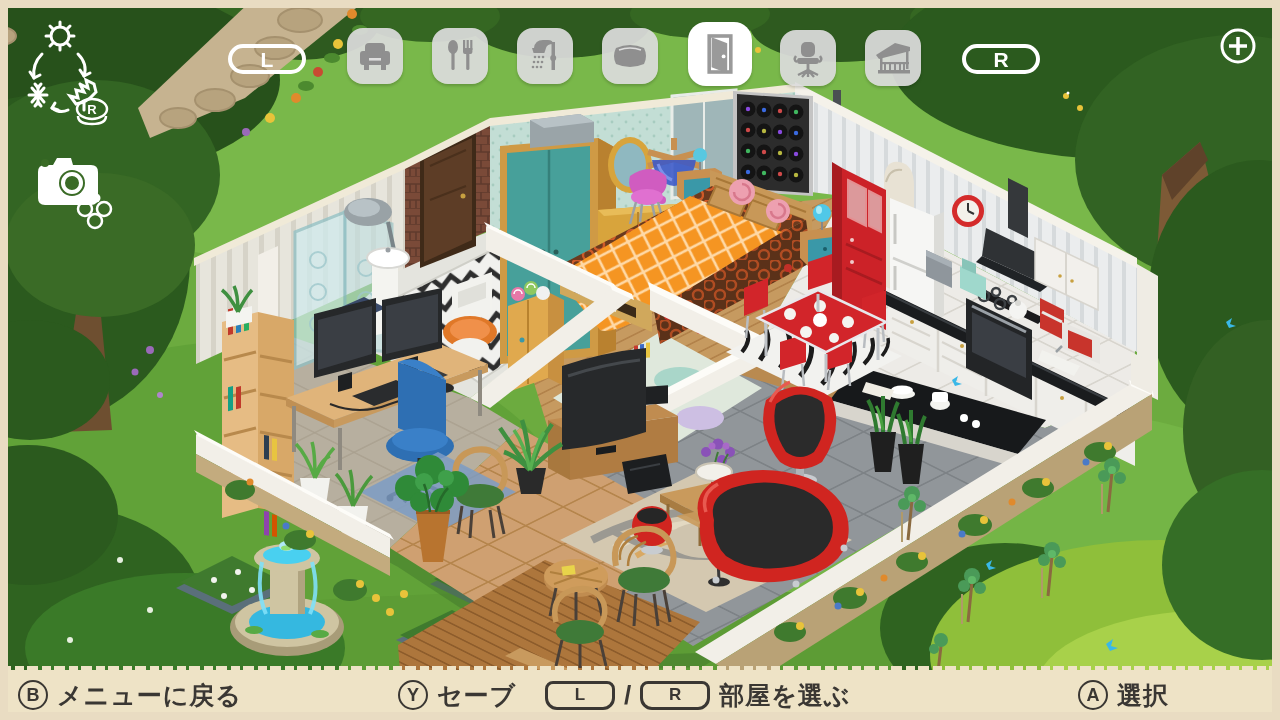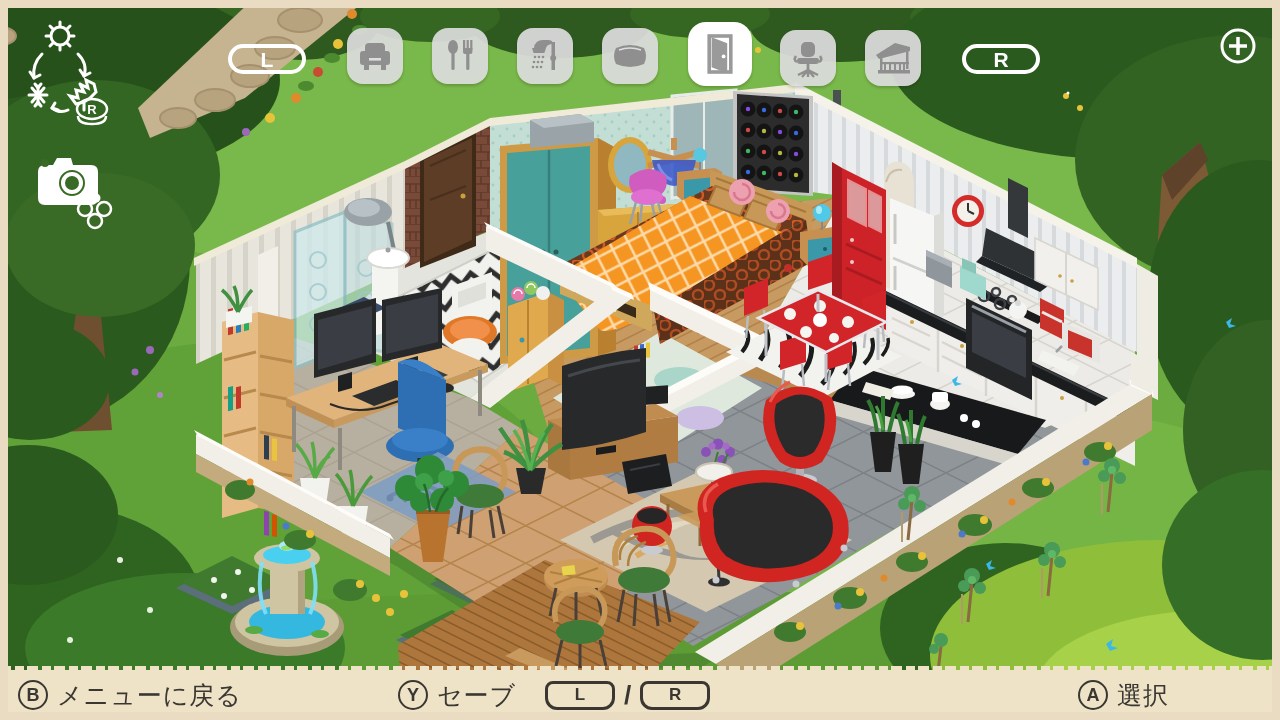--- a/index.html
+++ b/index.html
@@ -18,21 +18,21 @@
     display:flex;align-items:center;justify-content:center;line-height:1;cursor:pointer;}
   .plus-btn{position:absolute;left:1218px;top:26px;width:40px;height:40px;background:transparent;
     border:none;padding:0;cursor:pointer;}
   .hud-left{position:absolute;left:22px;top:20px;}
   .camera{position:absolute;left:28px;top:150px;}
   
   .bar{position:absolute;left:0;right:0;bottom:0;height:50px;background:#eee3c6;color:#3a3733;}
   .bar::before{content:"";position:absolute;top:-4px;left:0;right:0;height:4px;
     background:repeating-linear-gradient(90deg,#eee3c6 0 11px,rgba(238,227,198,0) 11px 15px,#eee3c6 15px 24px,rgba(238,227,198,0) 24px 27px);}
   .hint{position:absolute;top:0;height:50px;display:flex;align-items:center;gap:9px;}
-  .hint .txt{font-size:25px;font-weight:normal;letter-spacing:1px;}
+  .hint .txt{font-size:25px;font-weight:bold;letter-spacing:1px;}
   .round-btn{width:30px;height:30px;border:2.5px solid #3a3733;border-radius:50%;
     display:flex;align-items:center;justify-content:center;font-size:18px;font-weight:bold;box-sizing:border-box;}
   .small-shoulder{width:70px;height:29px;border:3px solid #3a3733;border-radius:8px 8px 12px 12px;
     display:flex;align-items:center;justify-content:center;font-size:17px;font-weight:bold;box-sizing:border-box;background:transparent;color:#3a3733;}
   .slash{font-size:26px;font-weight:bold;}
   
   .frame{position:absolute;inset:0;border:8px solid #e9dcc2;pointer-events:none;}
 </style>
 </head>
 <body>
@@ -1002,20 +1002,21 @@
     <div class="txt">メニューに戻る</div>
   </div>
   <div class="hint" style="left:398px;">
     <div class="round-btn">Y</div>
     <div class="txt">セーブ</div>
   </div>
   <div class="hint" style="left:545px;">
     <div class="small-shoulder">L</div>
     <div class="slash">/</div>
     <div class="small-shoulder">R</div>
+    <div class="txt">部屋を選ぶ</div>
   </div>
   <div class="hint" style="left:1078px;">
     <div class="round-btn">A</div>
     <div class="txt">選択</div>
   </div>
 </div>
 
 <div class="frame"></div>
 </div>
 

